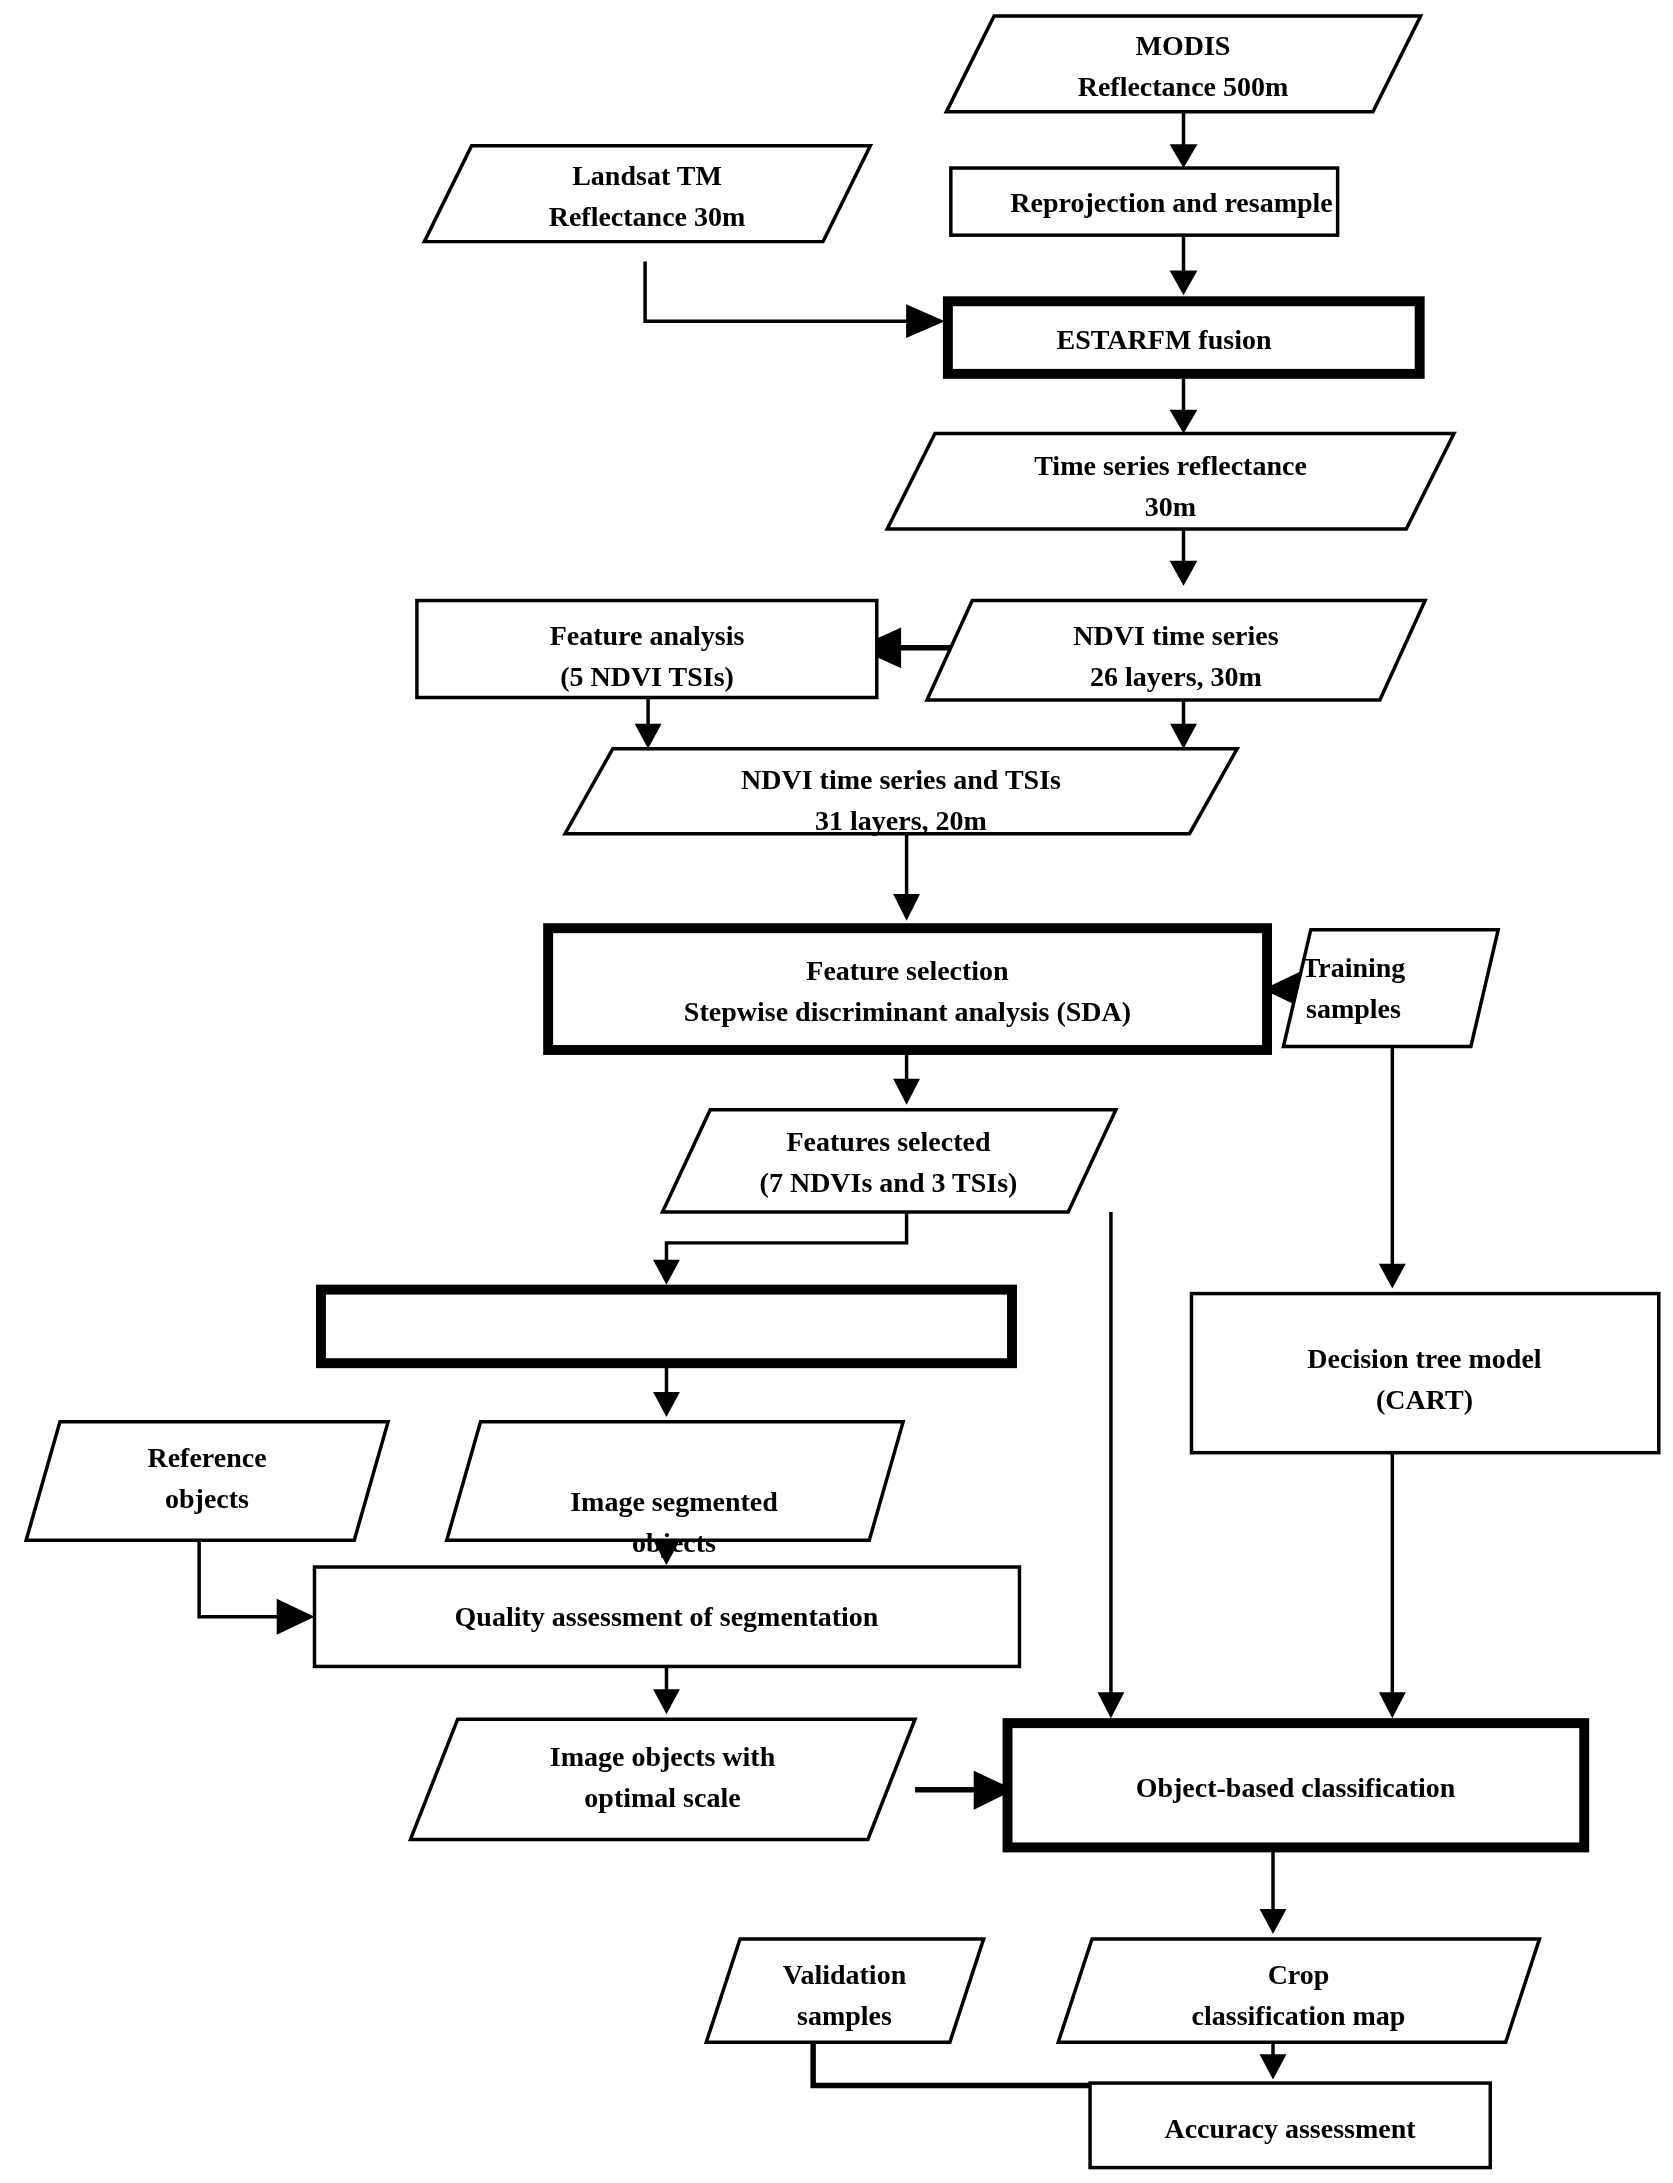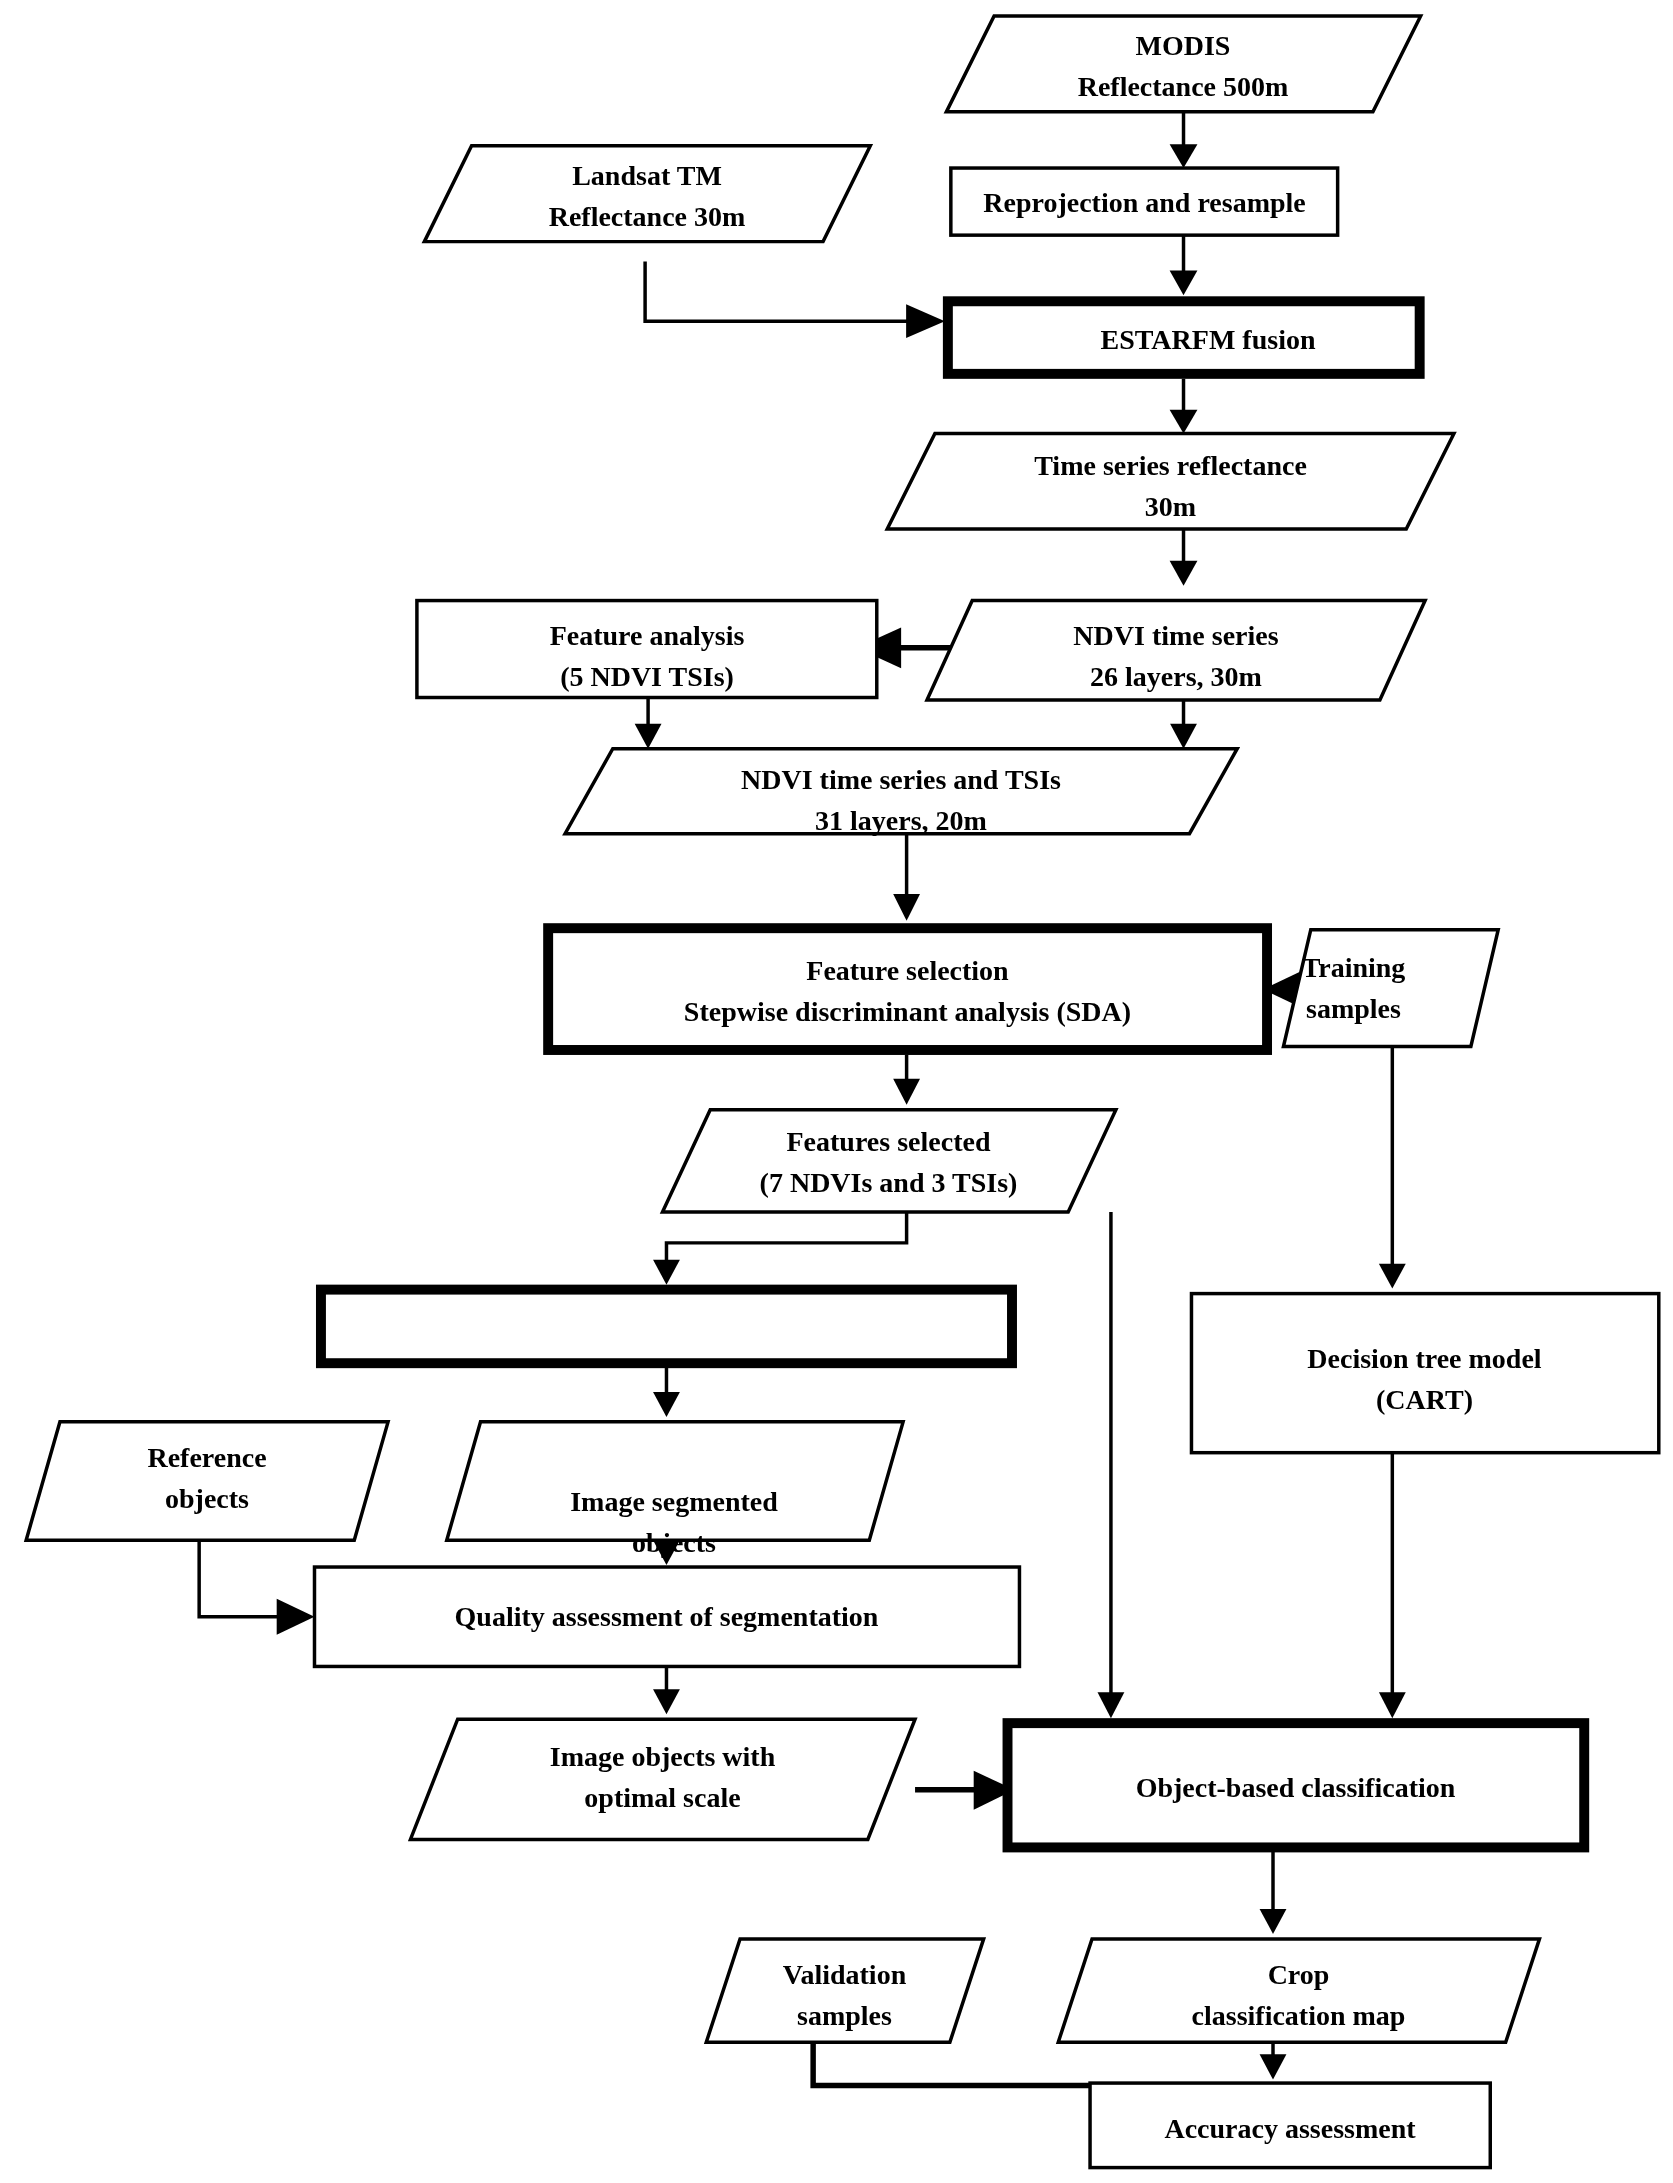--- a/index.html
+++ b/index.html
@@ -203,23 +203,23 @@
     <rect class="stroke-thin" x="2192" y="4190" width="805" height="170"></rect>
 
   </svg>
 
   <div class="node-label lbl-xl" style="left:946px; top:26px; width:474px;">MODIS
 Reflectance 500m</div>
 
   <div class="node-label lbl-xl" style="left:424px; top:156px; width:446px;">Landsat TM
 Reflectance 30m</div>
 
-  <div class="node-label lbl-xl" style="left:951px; top:183px; width:387px;">Reprojection and resample</div>
-
-  <div class="node-label lbl-xl" style="left:972px; top:320px; width:472px;">ESTARFM fusion</div>
+  <div class="node-label lbl-xl" style="left:978px; top:183px; width:387px;">Reprojection and resample</div>
+
+  <div class="node-label lbl-xl" style="left:928px; top:320px; width:472px;">ESTARFM fusion</div>
 
   <div class="node-label lbl-xl" style="left:887px; top:446px; width:567px;">Time series reflectance
 30m</div>
 
   <div class="node-label lbl-xl" style="left:927px; top:616px; width:498px;">NDVI time series
 26 layers, 30m</div>
 
   <div class="node-label lbl-xl" style="left:417px; top:616px; width:460px;">Feature analysis
 (5 NDVI TSIs)</div>
 

